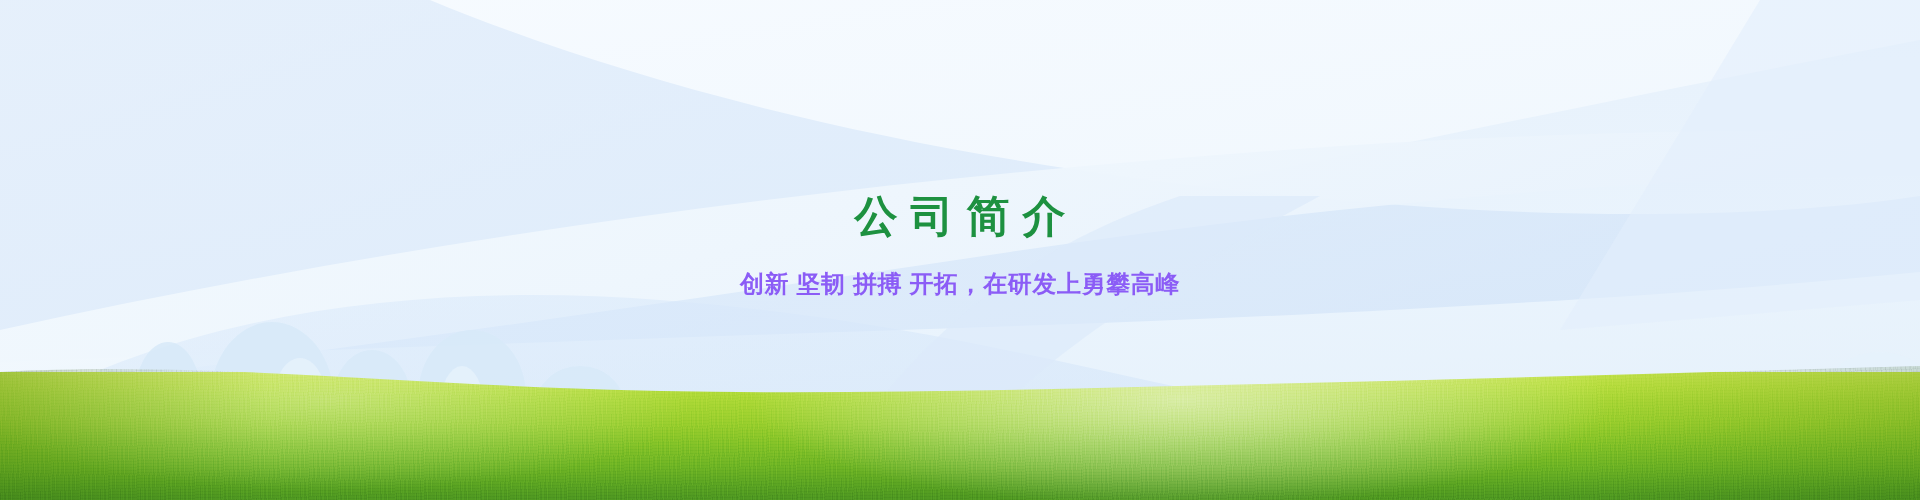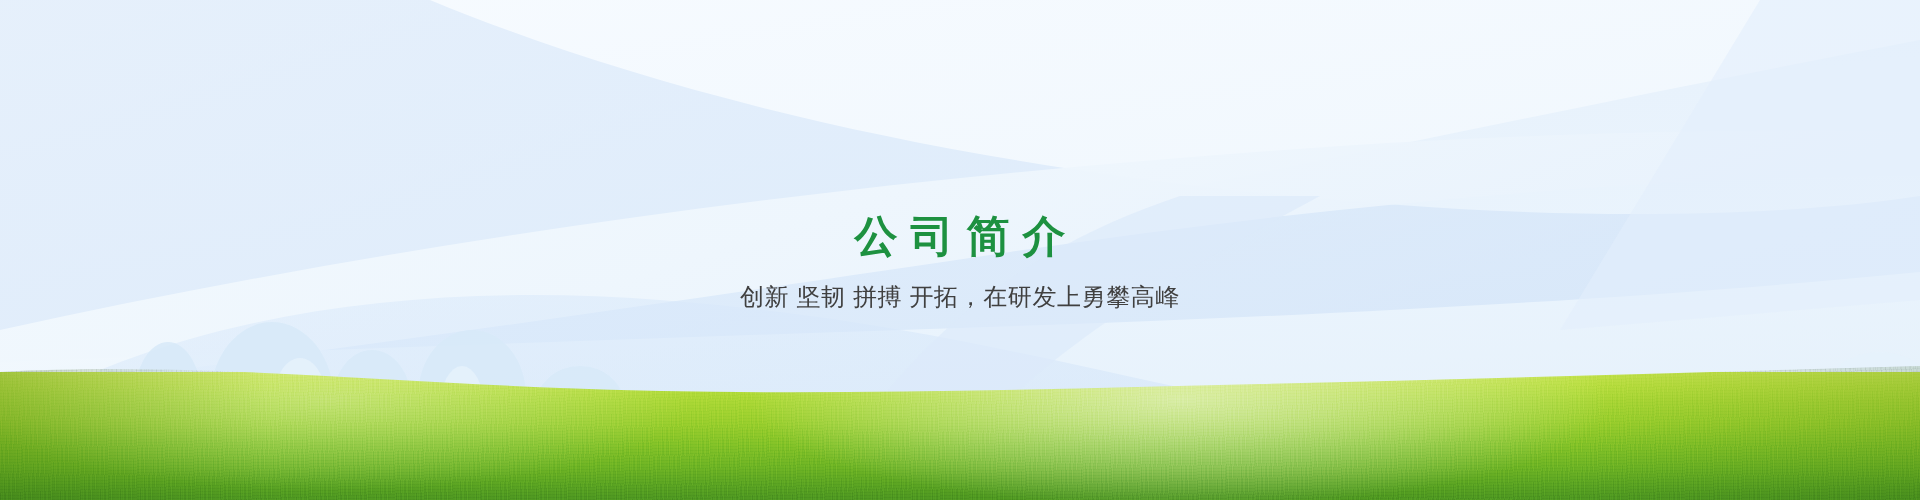--- a/index.html
+++ b/index.html
@@ -74,37 +74,37 @@
   
   .text-block {
     position:absolute;
     left:0; top:0;
     width:1920px;
     text-align:center;
     z-index:10;
   }
   .banner-title {
     position:absolute;
-    top:212px; left:0; width:1920px;
+    top:192px; left:0; width:1920px;
     font-size:43px;
     font-weight:bold;
     letter-spacing:13px;
     text-indent:13px;
     line-height:1.12;
     color:#1d9140;
     white-space:nowrap;
   }
   .banner-subtitle {
     position:absolute;
-    top:283px; left:0; width:1920px;
+    top:270px; left:0; width:1920px;
     font-size:24px;
-    font-weight:normal;
+    font-weight:bold;
     letter-spacing:.6px;
     line-height:1.2;
-    color:#404040;
+    color:#8b5cf6;
     white-space:nowrap;
   }
 </style>
 </head>
 <body>
 
 <div id="banner">
 
   <div class="sky"></div>
 

